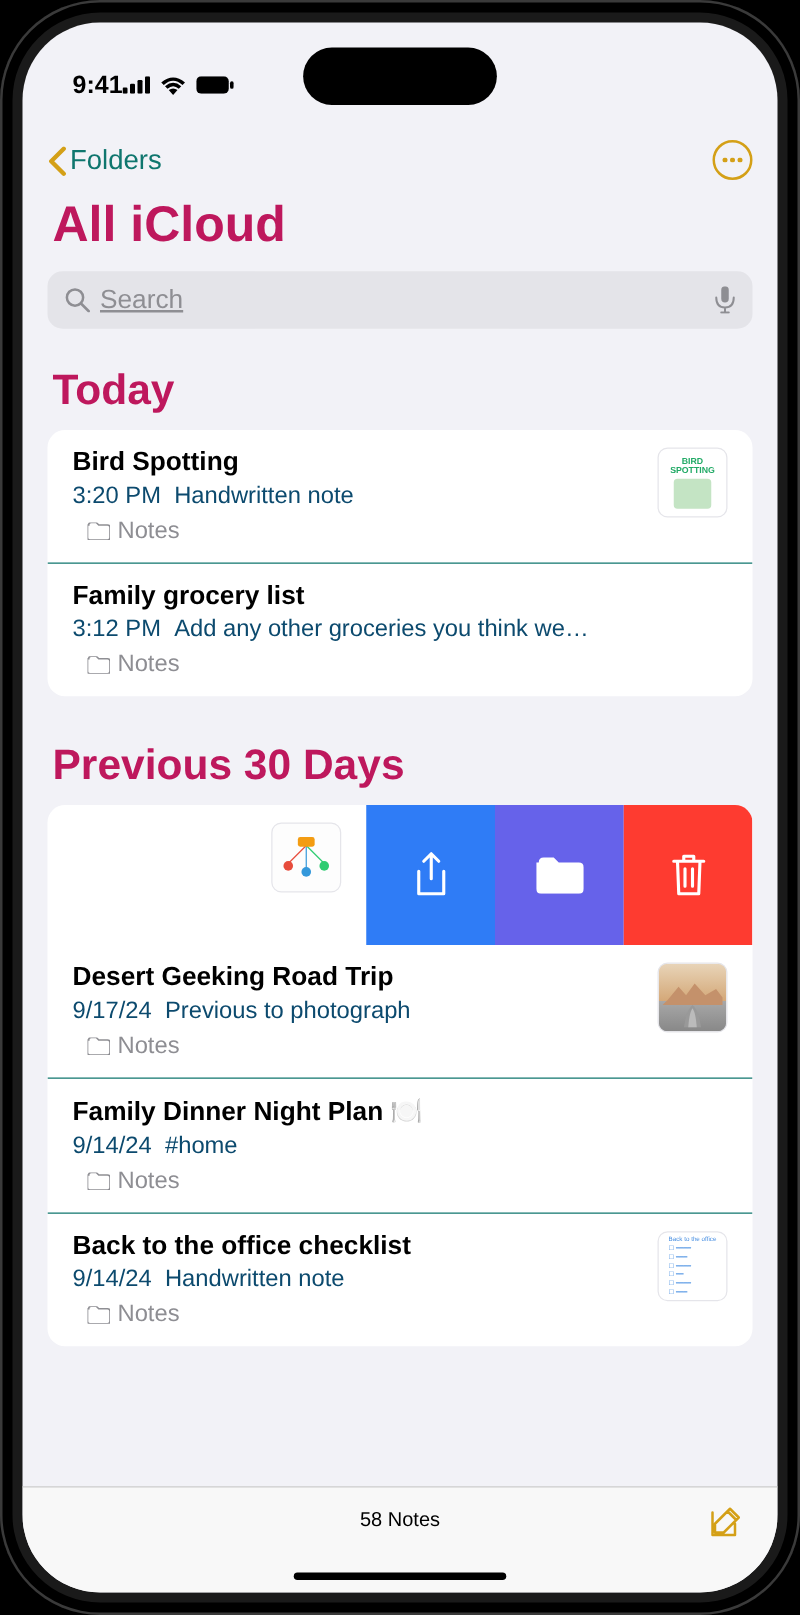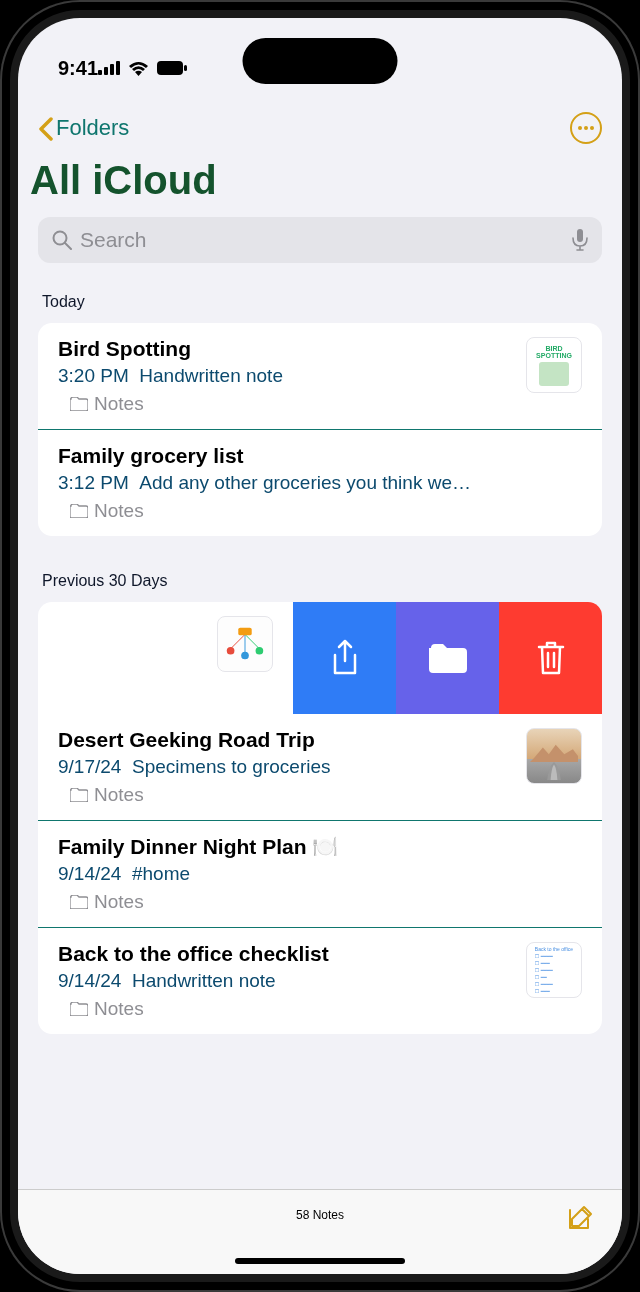--- a/index.html
+++ b/index.html
@@ -20,32 +20,32 @@
     .status-bar {
       height: 80px; display: flex; justify-content: flex-start; align-items: center; padding: 20px 40px 0;
       font-size: 20px; font-weight: 600;
     }
     .status-right { display: flex; align-items: center; gap: 8px; }
     
     .nav-bar { padding: 14px 20px 0; display: flex; justify-content: space-between; align-items: center; }
     .back-btn { display: flex; align-items: flex-end; color: #0f766e; font-size: 22px; gap: 2px; }
     .more-btn { width: 32px; height: 32px; border: 2.5px solid #d4a017; border-radius: 50%; display: flex; align-items: center; justify-content: center; color: #d4a017; }
     
-    .page-title { font-size: 40px; font-weight: 700; padding: 14px 12px 14px; color: #14532d; }
+    .page-title { font-size: 40px; font-weight: 700; padding: 14px 24px 14px; color: #be185d; }
     
     .search-bar {
       margin: 0 20px 22px; background: #e4e4e9; border-radius: 12px; height: 46px;
-      display: flex; align-items: center; padding: 0 14px; gap: 8px; color: #8e8e93;
+      display: flex; align-items: center; padding: 0 14px; gap: 8px; color: #8e8e93; text-decoration: underline;
     }
     .search-bar input {
       flex: 1; border: none; background: transparent; font-size: 21px; color: #000; outline: none;
     }
     .search-bar input::placeholder { color: #8e8e93; }
     
-    .section-header { font-size: 16px; font-weight: 400; padding: 8px 24px 12px; color: #0f172a; }
+    .section-header { font-size: 34px; font-weight: 700; padding: 8px 24px 12px; color: #be185d; }
     
     .card {
       background: #fff; border-radius: 14px; margin: 0 20px 28px; overflow: hidden;
     }
     .note-row {
       padding: 14px 20px; display: flex; gap: 24px; position: relative;
     }
     .note-row + .note-row { border-top: 1px solid #0f766e; }
     .note-row.swiped + .note-row { border-top: none; }
     .note-info { flex: 1; min-width: 0; }
@@ -73,21 +73,21 @@
       position: relative;
     }
     .thumb-checklist { background: #fff; font-size: 5px; color: #4a90e2; line-height: 1.4; padding: 5px; text-align: left; }
     .thumb-mindmap { background: #fdfdfd; }
     
     .toolbar {
       position: absolute; bottom: 0; left: 0; right: 0; height: 85px;
       background: rgba(248,248,248,0.94); border-top: 0.5px solid #ccc;
       display: flex; align-items: flex-start; justify-content: center; padding-top: 18px;
     }
-    .note-count { font-size: 12px; color: #000; }
+    .note-count { font-size: 16px; color: #000; }
     .compose-btn { position: absolute; right: 28px; top: 14px; color: #d4a017; }
     
     .home-indicator {
       position: absolute; bottom: 10px; left: 50%; transform: translateX(-50%);
       width: 170px; height: 6px; background: #000; border-radius: 3px;
     }
     
     .content-area { height: calc(100% - 80px - 85px); overflow: hidden; }
   </style>
 </head>
@@ -213,21 +213,21 @@
                     <path d="M2 6 L26 6 M10 6 L10 2 L18 2 L18 6 M5 6 L6 32 L22 32 L23 6 M11 12 L11 26 M17 12 L17 26" stroke="#fff" stroke-width="2.5" fill="none" stroke-linecap="round" stroke-linejoin="round"></path>
                   </svg>
               </div>
             </div>
           </div>
         </div>
 
         <div class="note-row">
           <div class="note-info">
             <div class="note-title">Desert Geeking Road Trip</div>
-            <div class="note-meta"><span>9/17/24</span>&nbsp;&nbsp;<span>Specimens to groceries</span></div>
+            <div class="note-meta"><span>9/17/24</span>&nbsp;&nbsp;<span>Previous to photograph</span></div>
             <div class="note-folder">
               <svg width="18" height="14" viewBox="0 0 18 14">
                   <path d="M1 2 Q1 0 3 0 L7 0 L9 2 L16 2 Q18 2 18 4 L18 12 Q18 14 16 14 L2 14 Q0 14 0 12 L0 2 Z" fill="none" stroke="#8e8e93" stroke-width="1.3"></path>
                 </svg>
               <span>Notes</span>
             </div>
           </div>
           <div class="note-thumb thumb-desert">
             <svg width="56" height="56" viewBox="0 0 56 56">
                 <path d="M5 30 L15 18 L22 26 L30 15 L40 26 L50 20 L56 28 L56 35 L0 35 Z" fill="#c4916b"></path>

